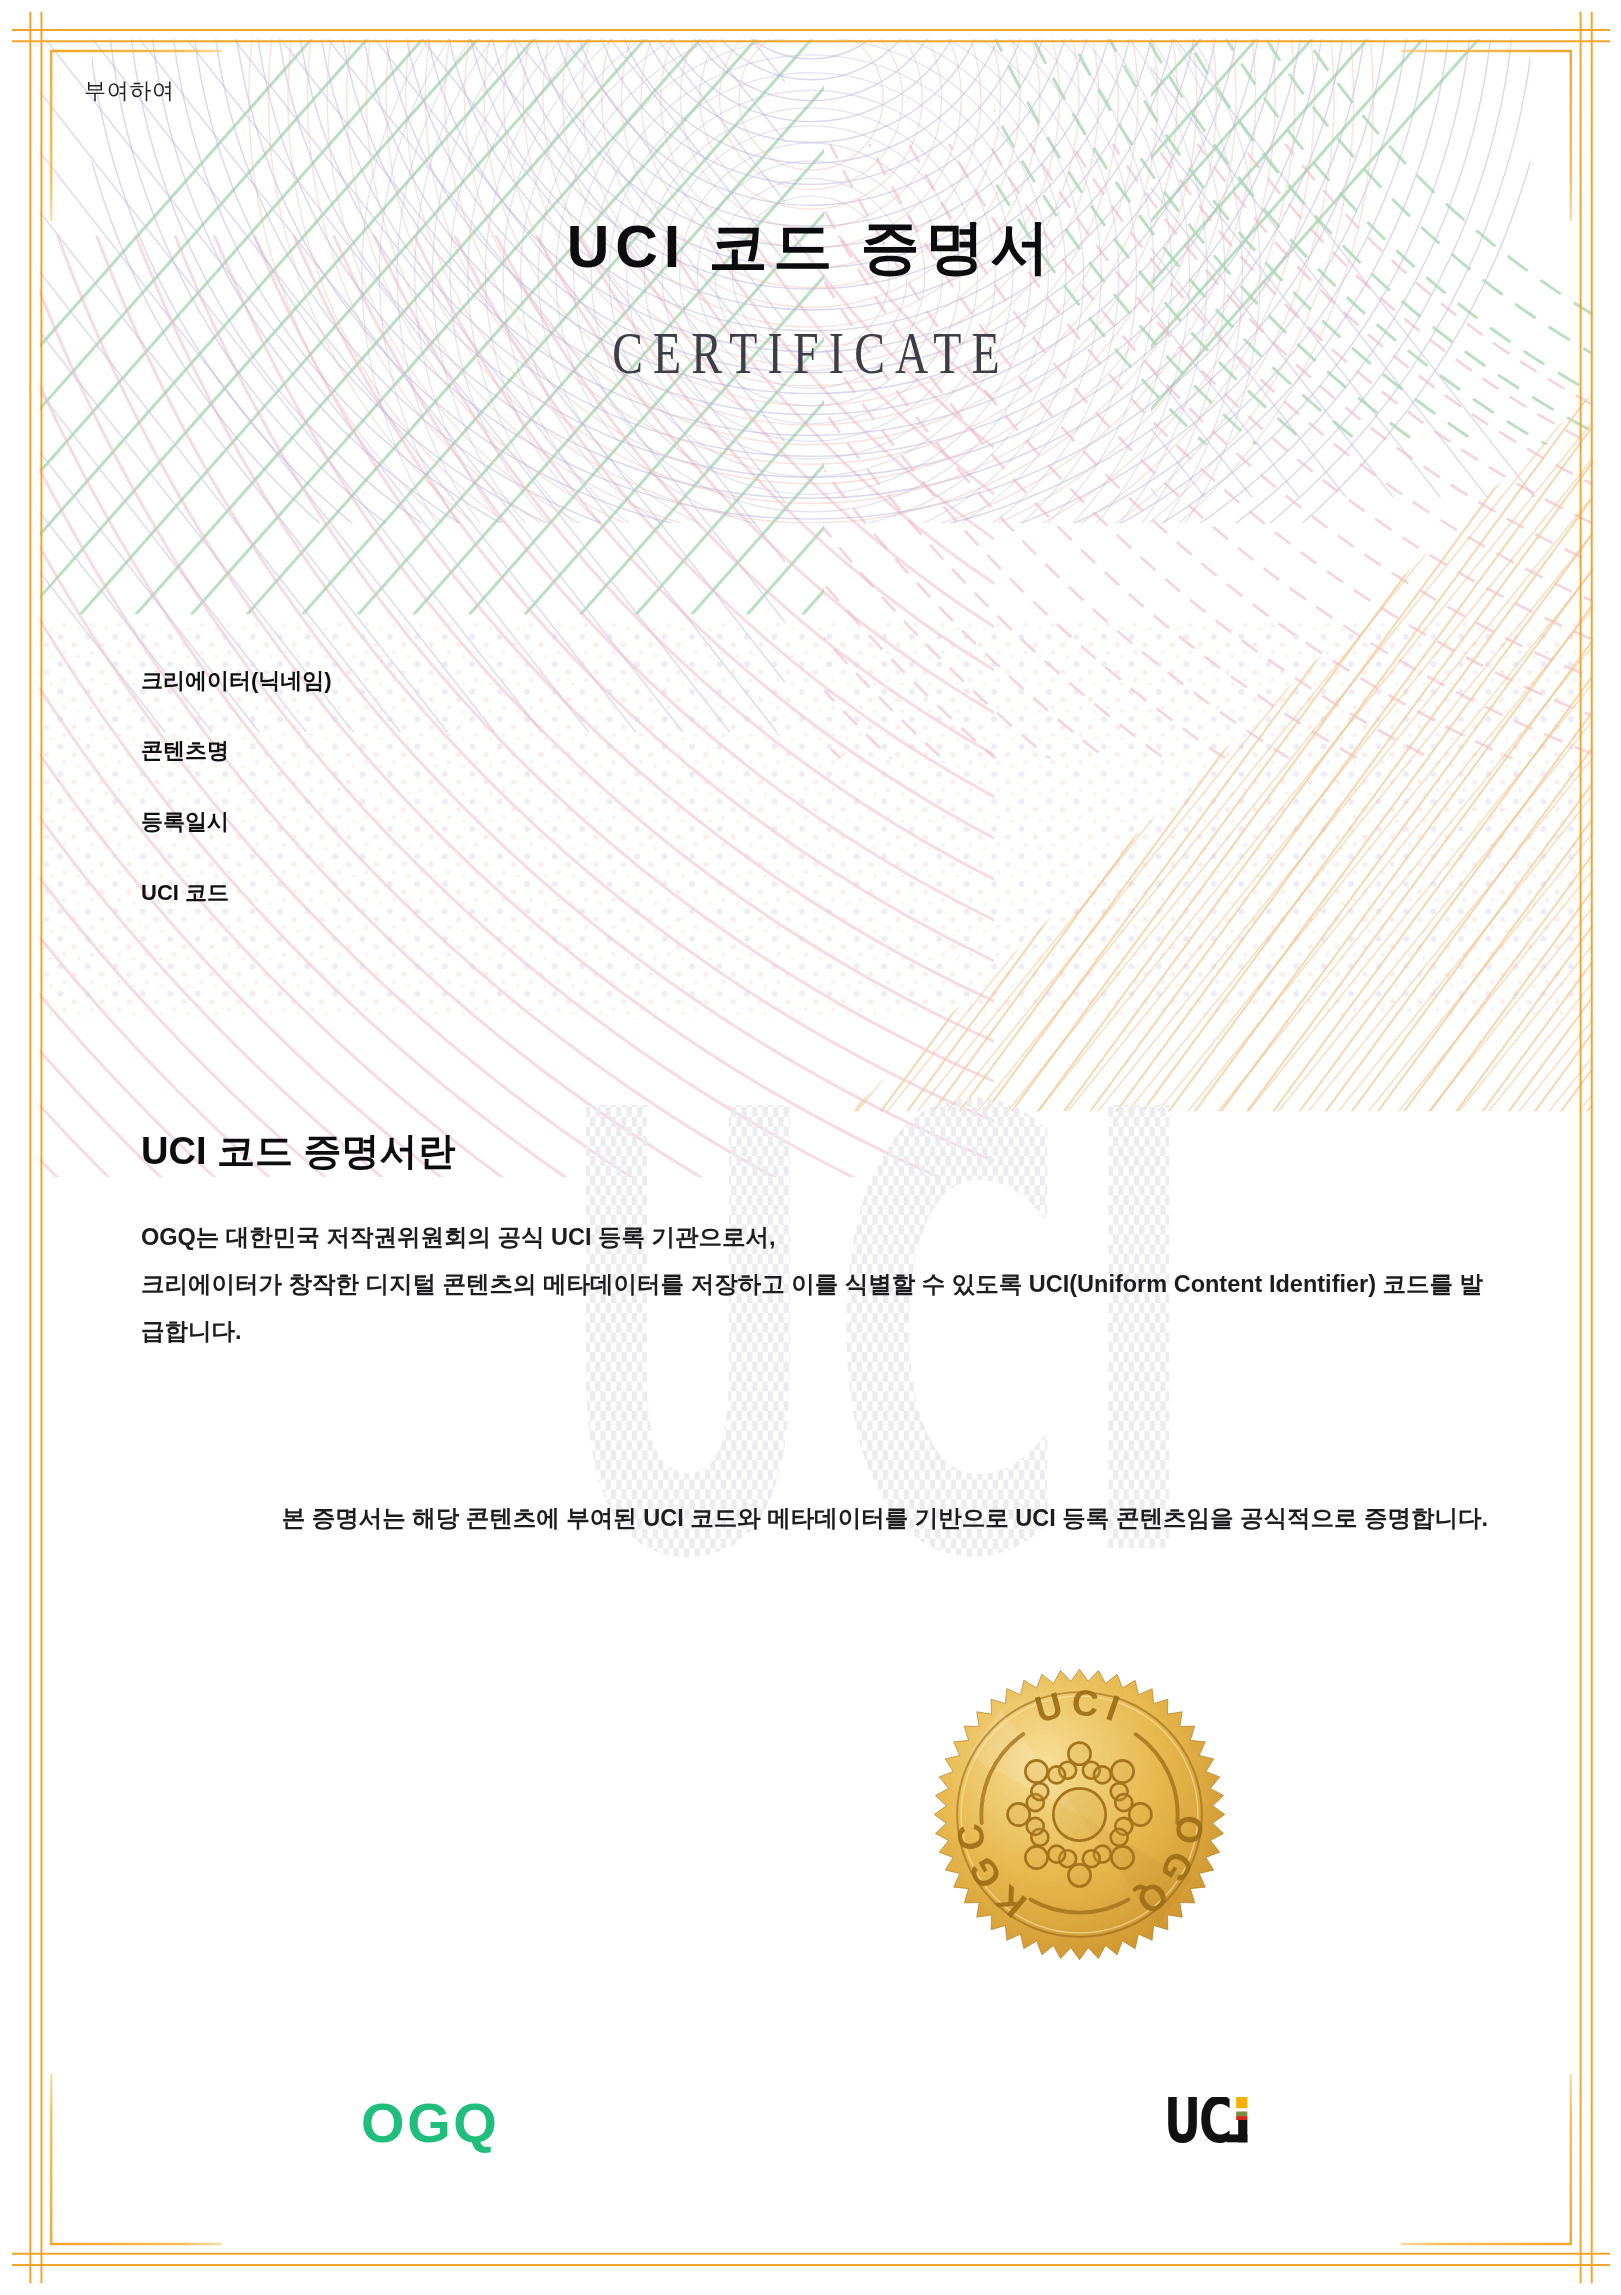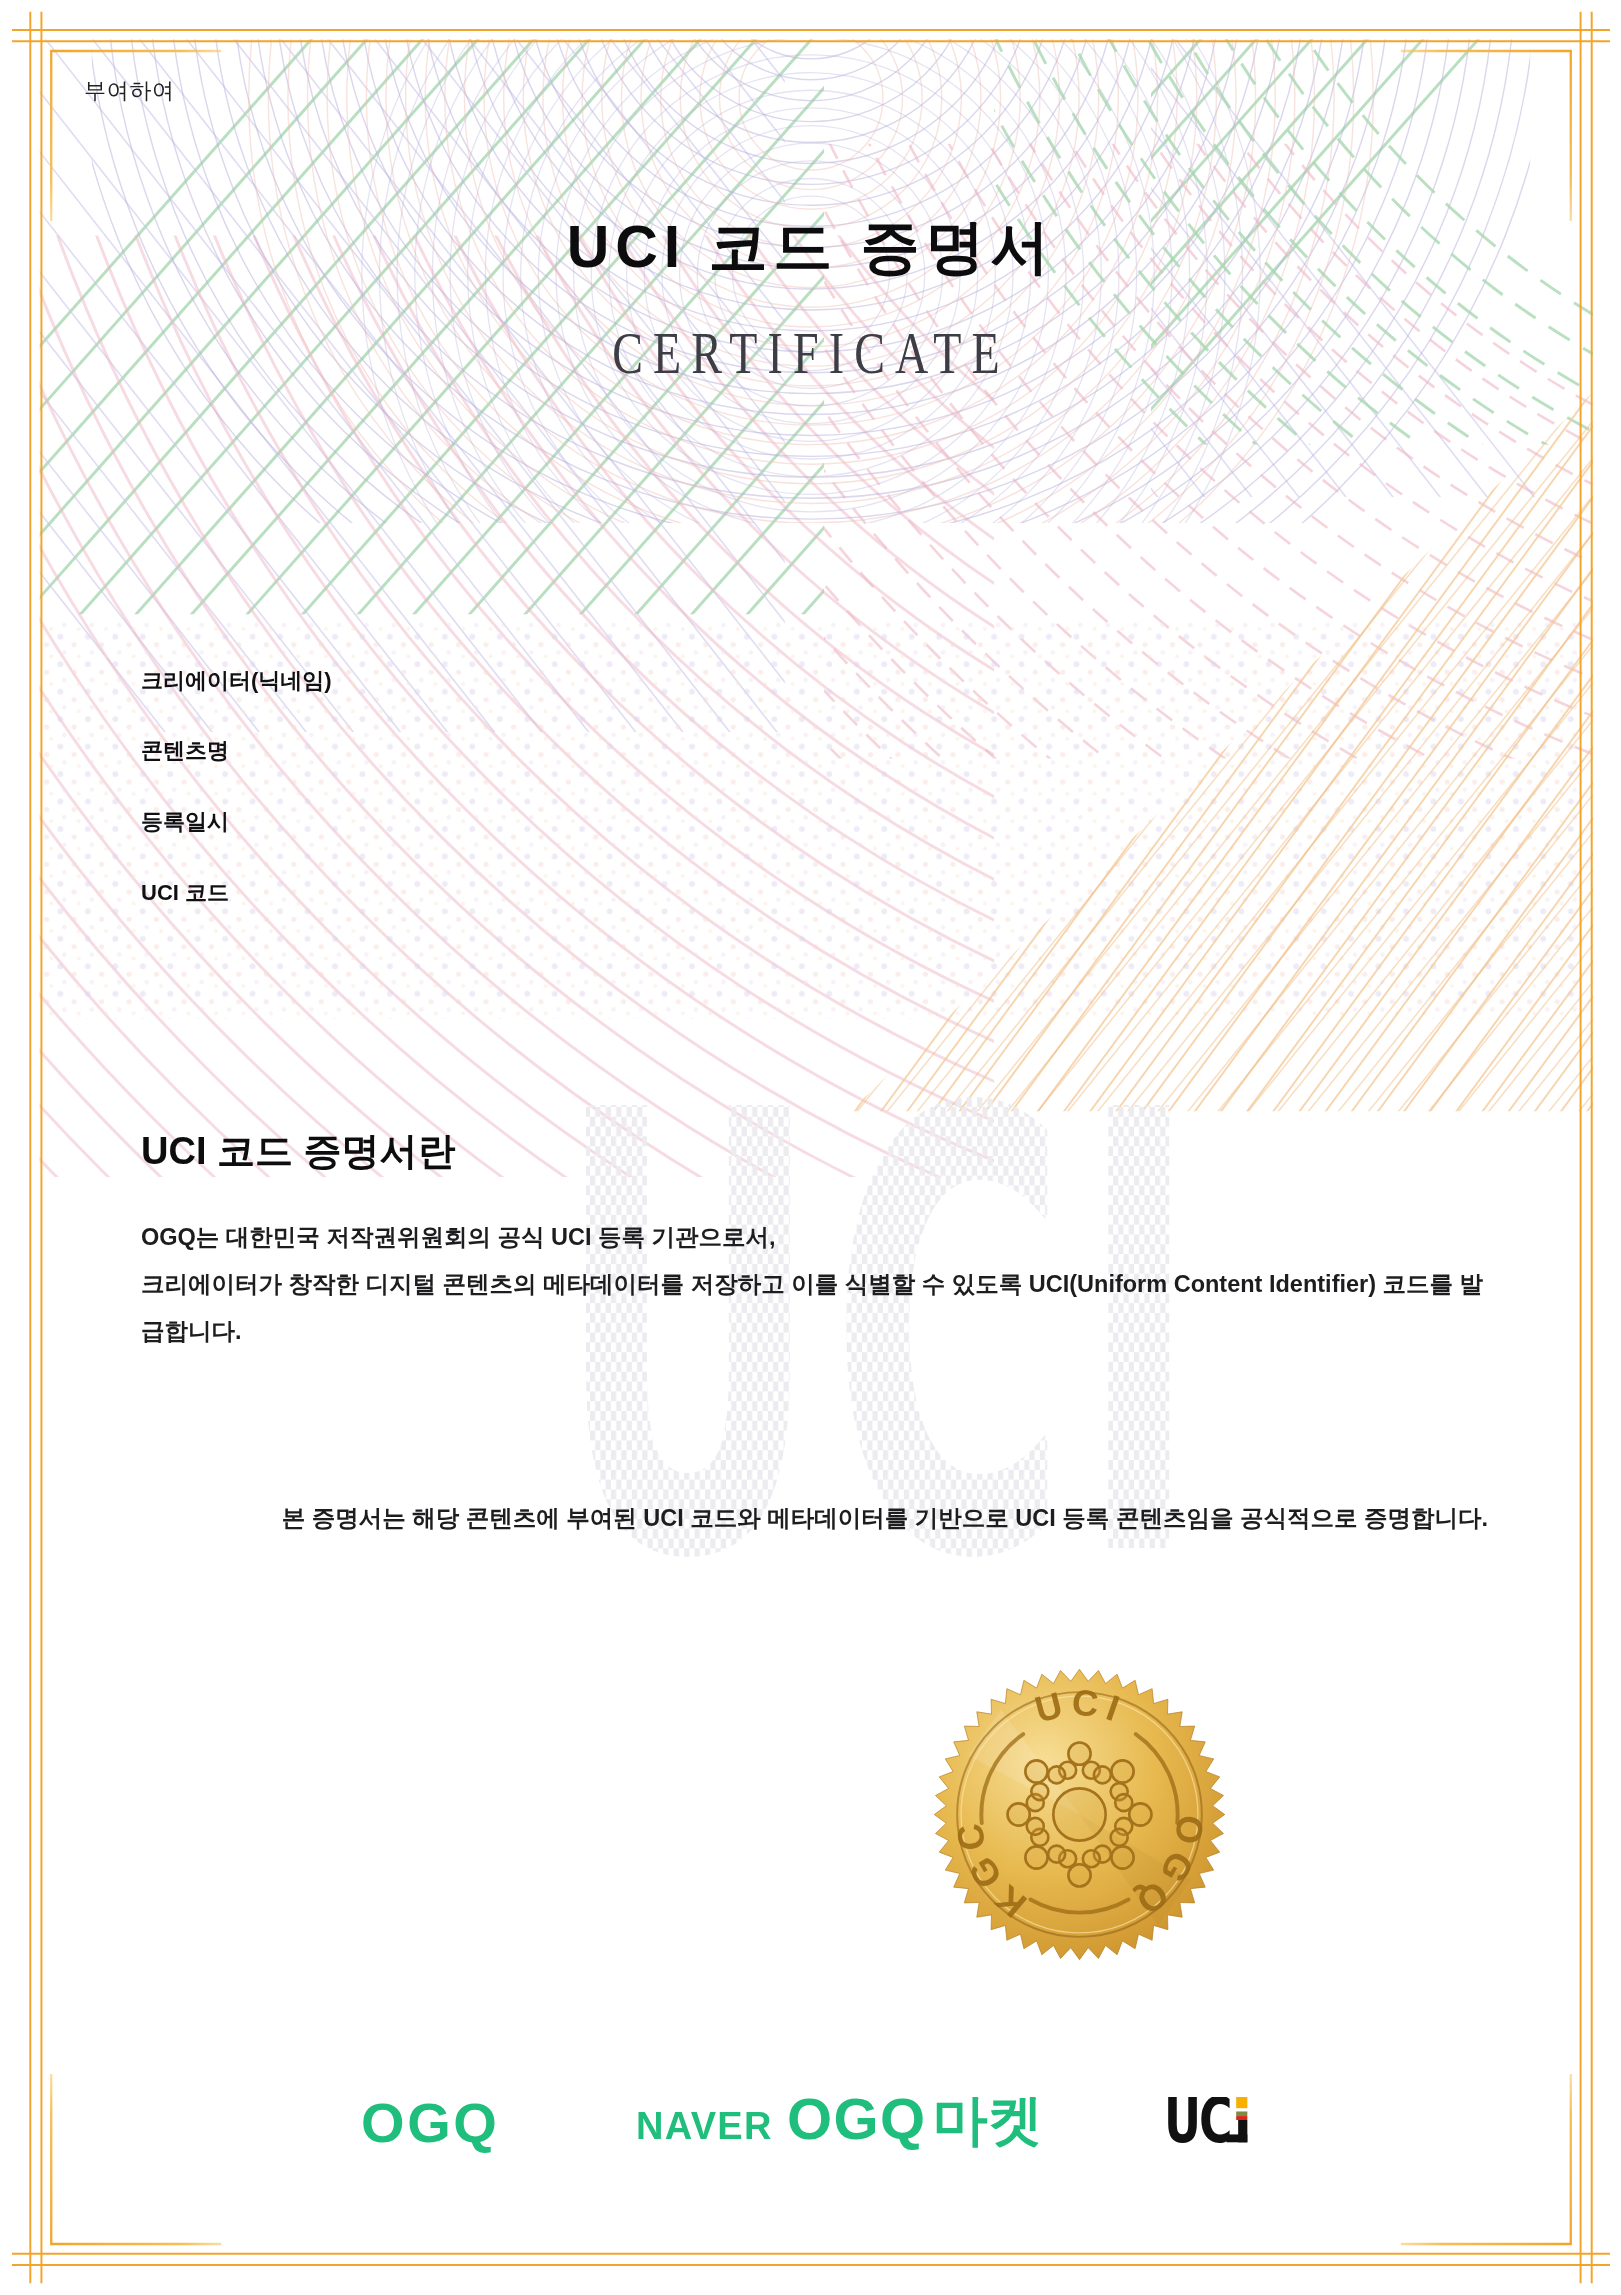--- a/index.html
+++ b/index.html
@@ -495,23 +495,20 @@
         <circle cx="162.3851921597652" cy="248.11733315717646" r="13"></circle>
         <circle cx="162.3851921597652" cy="211.88266684282354" r="13"></circle>
         <circle cx="164.23906934965106" cy="164.2390693496511" r="17"></circle>
         <circle cx="169.37822173508928" cy="195.00000000000003" r="13"></circle>
         <circle cx="194.99999999999997" cy="169.3782217350893" r="13"></circle>
       </g>
   </svg>
 
   <div class="layer logo-ogq">OGQ</div>
 
-  <div class="layer logo-naver">
-    <span class="nv">NAVER</span><span class="og">OGQ</span><span class="mk">마켓</span>
-  </div>
 
   <svg class="layer logo-uci" width="84" height="46" viewBox="0 0 128 70">
     <text x="0" y="69" transform="scale(0.74,1)" font-family="DejaVu Sans, Liberation Sans, sans-serif" font-size="94" font-weight="900" letter-spacing="-4" fill="#111111">UC</text>
     <rect x="110" y="0" width="17" height="17" fill="#F7AF00"></rect>
     <rect x="110" y="22" width="17" height="7" fill="#7E8C41"></rect>
     <rect x="110" y="29" width="17" height="6" fill="#D8281C"></rect>
     <rect x="113" y="35" width="14" height="34" fill="#111111"></rect>
     <rect x="95" y="57" width="32" height="12" fill="#111111"></rect>
   </svg>
 

